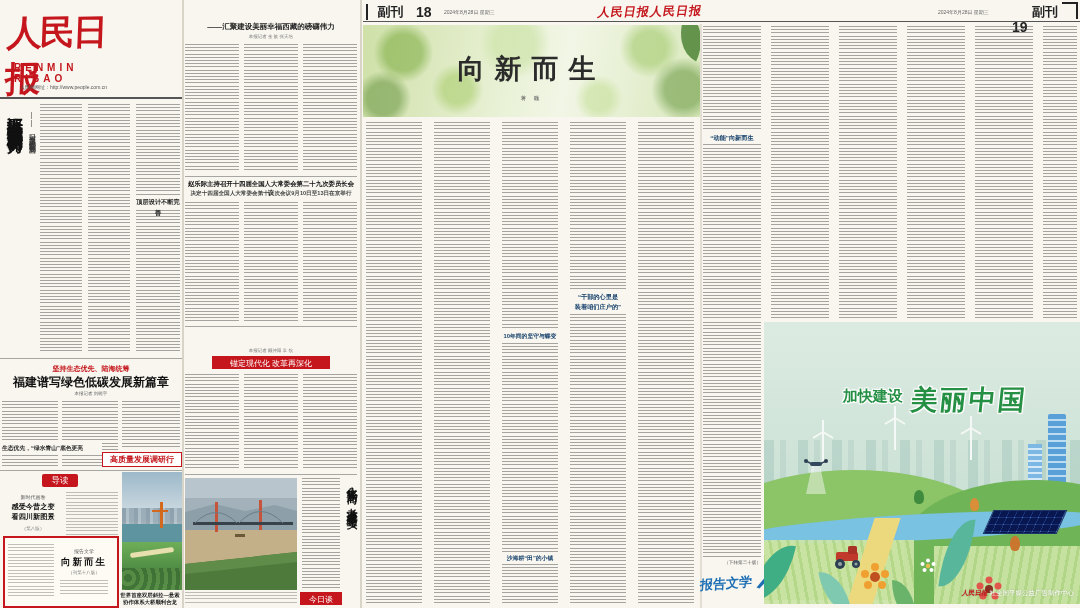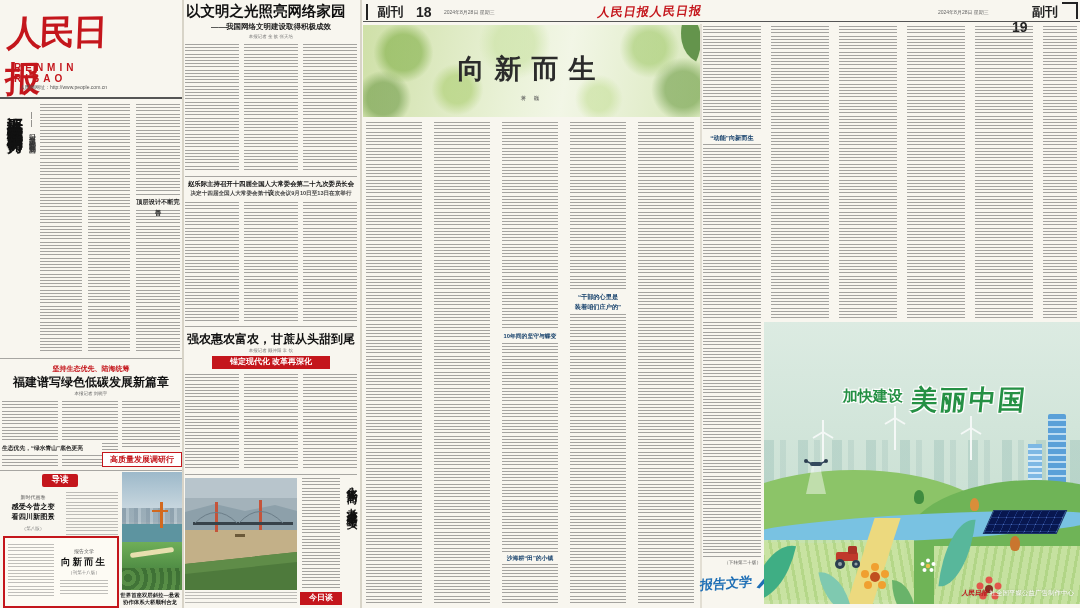--- a/index.html
+++ b/index.html
@@ -13,21 +13,21 @@
   .b{font-weight:bold;}
   .vrl{writing-mode:vertical-rl;}
   .prl{white-space:pre-line;}
   .red{color:#c4161c;}
   .punch{background:#f8f6ef;}
   .rule{background:#555;}
   .gutter{background:#d8d4c8;width:2px;}
   .serif{font-family:"Liberation Serif","DejaVu Serif",serif;}
   .greenTitle{color:#259044;font-weight:900;
     text-shadow:0 0 2px #fff,0 0 3px #fff,1px 1px 0 #fff,-1px -1px 0 #fff,1px -1px 0 #fff,-1px 1px 0 #fff;}
-  .badge-red{background:#c4161c;color:#fff;font-weight:bold;display:flex;align-items:flex-start;justify-content:center;}
+  .badge-red{background:#c4161c;color:#fff;font-weight:normal;display:flex;align-items:flex-end;justify-content:center;}
 </style>
 </head>
 <body>
 
 <div id="paper">
 
   <div class="abs serif b" style="left:6px;top:10px;width:122px;font-size:35px;line-height:1.3;color:#c4161c;transform:rotate(-1deg) skewX(-3deg);letter-spacing:-2px;">人民日报</div>
   <div class="abs b" style="left:14px;top:62px;width:110px;font-size:10px;letter-spacing:4px;color:#c4161c;">RENMIN RIBAO</div>
   <div class="abs" style="left:20px;top:84px;font-size:5px;color:#555;">人民网网址：http://www.people.com.cn</div>
 
@@ -80,38 +80,36 @@
     <div class="abs" style="left:30px;top:38px;width:16px;height:2px;background:#d2691e;"></div>
     <div class="abs" style="left:0;top:70px;width:60px;height:48px;background:linear-gradient(#6fae58,#4d8a43 60%,#7ab364);"></div>
     <div class="abs" style="left:8px;top:78px;width:44px;height:5px;background:#e8dfae;transform:rotate(-8deg);border-radius:3px;"></div>
     <div class="abs" style="left:0;top:96px;width:60px;height:22px;background:repeating-radial-gradient(circle at 6px 10px,#3c6e33 0 4px,#558b44 4px 8px);opacity:.9;"></div>
   </div>
   <div class="abs ctr b prl" style="left:118px;top:592px;width:64px;font-size:5.4px;line-height:1.35;color:#222;">世界首座双层斜拉—悬索
 协作体系大桥顺利合龙</div>
 
   <div class="abs gutter" style="left:182px;top:0;height:608px;"></div>
 
-  <div class="abs b" style="left:186px;top:2px;width:174px;font-size:14.5px;color:#111;">以文明之光照亮网络家园</div>
-  <div class="abs ctr b" style="left:186px;top:22px;width:170px;font-size:7.5px;color:#222;">——我国网络文明建设取得积极成效</div>
+  <div class="abs ctr b" style="left:186px;top:22px;width:170px;font-size:7.5px;color:#222;">——汇聚建设美丽幸福西藏的磅礴伟力</div>
   <div class="abs ctr" style="left:186px;top:34px;width:170px;font-size:4.5px;color:#777;">本报记者 金 歆 张天培</div>
   <div class="abs gk" style="left:185px;top:44px;width:54px;height:128px;"></div>
   <div class="abs gk" style="left:244px;top:44px;width:54px;height:128px;"></div>
   <div class="abs gk" style="left:303px;top:44px;width:54px;height:128px;"></div>
 
   <div class="abs rule" style="left:185px;top:176px;width:172px;height:1px;opacity:.5;"></div>
 
   <div class="abs ctr b" style="left:185px;top:180px;width:172px;font-size:6.4px;color:#111;">赵乐际主持召开十四届全国人大常委会第二十九次委员长会议</div>
   <div class="abs ctr b" style="left:185px;top:190px;width:172px;font-size:5.6px;color:#444;">决定十四届全国人大常委会第十一次会议9月10日至13日在京举行</div>
   <div class="abs gk" style="left:185px;top:202px;width:54px;height:120px;"></div>
   <div class="abs gk" style="left:244px;top:202px;width:54px;height:120px;"></div>
   <div class="abs gk" style="left:303px;top:202px;width:54px;height:120px;"></div>
 
   <div class="abs rule" style="left:185px;top:326px;width:172px;height:1px;opacity:.5;"></div>
 
-  <div class="abs ctr b" style="left:185px;top:331px;width:172px;font-size:12px;color:#111;">强农惠农富农，甘蔗从头甜到尾</div>
   <div class="abs ctr" style="left:185px;top:348px;width:172px;font-size:4.5px;color:#777;">本报记者 顾仲阳 常 钦</div>
   <div class="abs badge-red" style="left:212px;top:356px;width:118px;height:13px;font-size:8px;">
     <span>锚定现代化 改革再深化</span>
   </div>
   <div class="abs gk" style="left:185px;top:374px;width:54px;height:96px;"></div>
   <div class="abs gk" style="left:244px;top:374px;width:54px;height:96px;"></div>
   <div class="abs gk" style="left:303px;top:374px;width:54px;height:96px;"></div>
 
   <div class="abs rule" style="left:185px;top:474px;width:172px;height:1px;opacity:.5;"></div>
 

